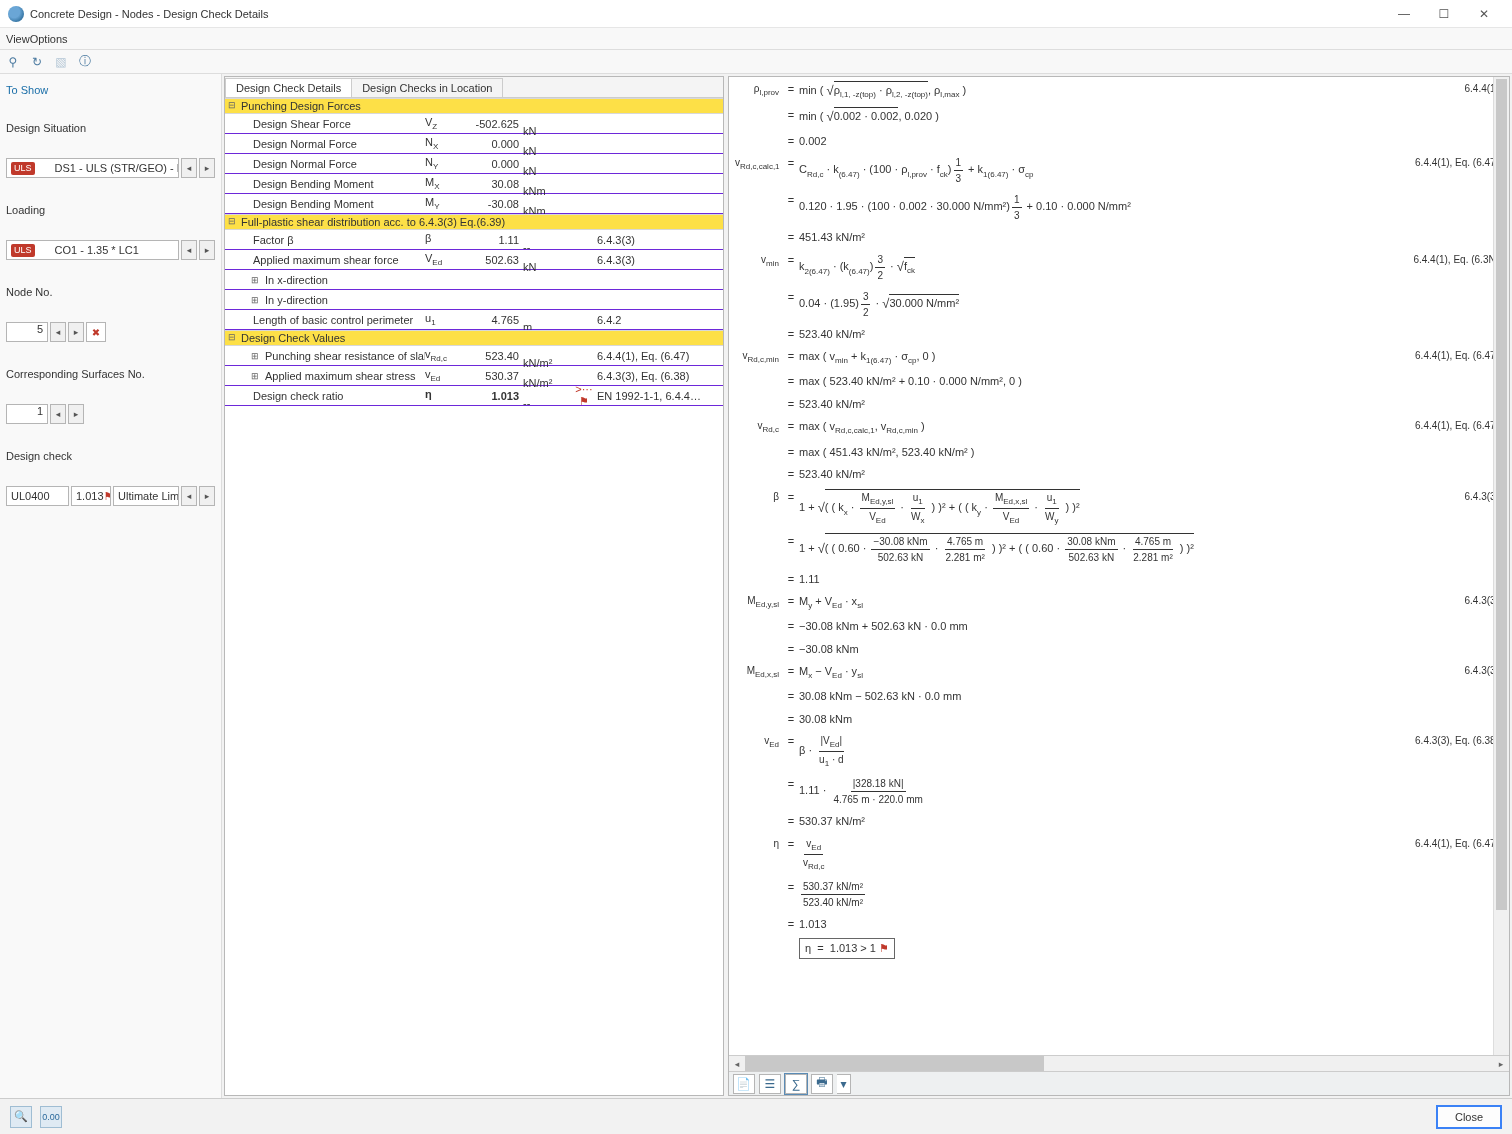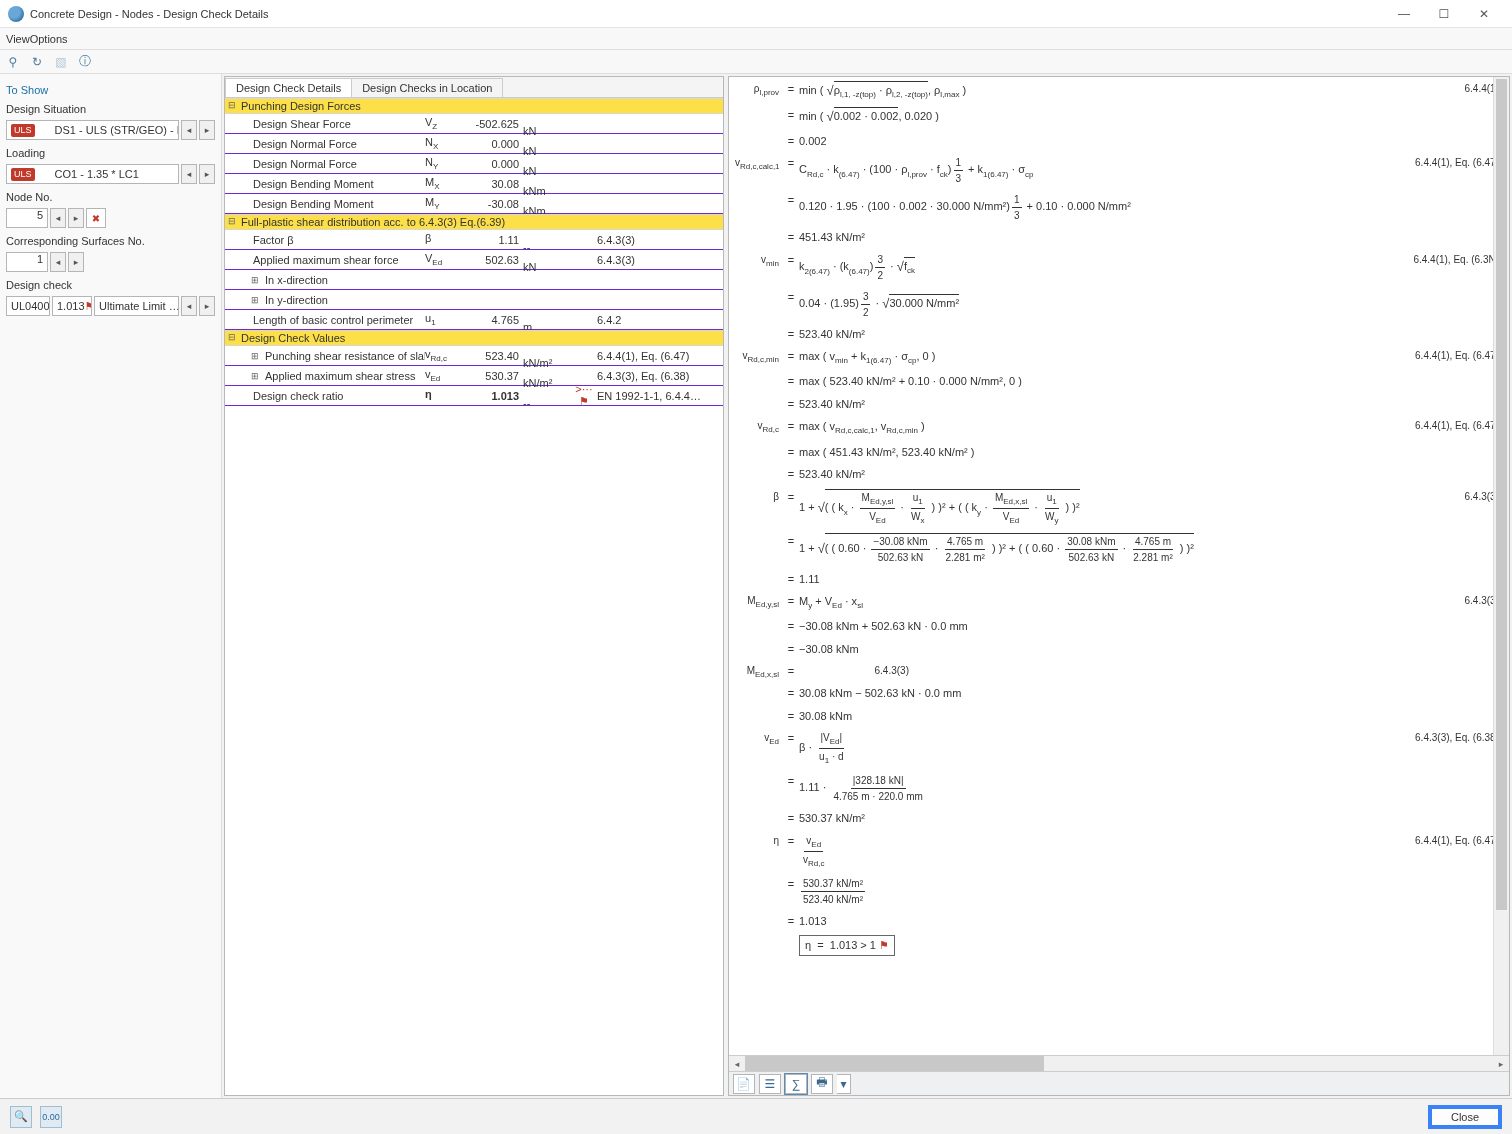--- a/index.html
+++ b/index.html
@@ -16,21 +16,21 @@
 .menubar { height:22px; background:#f8f8f8; border-bottom:1px solid #ddd; display:flex; align-items:center; padding:0 6px; gap:0; }
 .menubar span { cursor:default; }
 
 
 .toolbar { height:24px; background:#f8f8f8; border-bottom:1px solid #ddd; display:flex; align-items:center; padding:0 4px; gap:6px; }
 .tb-icon { width:18px; height:18px; display:flex; align-items:center; justify-content:center; font-size:12px; color:#4b7aa0; }
 .tb-icon.disabled { opacity:.4; }
 
 
 .body { display:flex; height:calc(100% - 28px - 22px - 24px - 36px); background:#f2f2f2; }
-.sidebar { width:222px; background:#f9f9f9; border-right:1px solid #ddd; padding:6px; display:flex; flex-direction:column; gap:5px; }
+.sidebar { width:222px; background:#f9f9f9; border-right:1px solid #ddd; padding:6px; display:flex; flex-direction:column; gap:24px; }
 .side-heading { color:#1a6ea8; font-weight:400; margin-top:4px; }
 .side-label { color:#333; margin-top:2px; }
 .side-row { display:flex; align-items:center; gap:2px; }
 .dropdown { flex:1; height:20px; background:#fff; border:1px solid #b5b5b5; display:flex; align-items:center; padding:0 4px; overflow:hidden; white-space:nowrap; }
 .badge-uls { background:#c0392b; color:#fff; font-size:9px; padding:0 3px; border-radius:2px; margin-right:20px; line-height:13px; }
 .nav-btn { width:16px; height:20px; background:#f0f0f0; border:1px solid #b5b5b5; display:flex; align-items:center; justify-content:center; font-size:9px; color:#555; }
 .tiny-input { width:42px; height:20px; background:#fff; border:1px solid #b5b5b5; text-align:right; padding:0 4px; }
 .clear-btn { width:20px; height:20px; background:#fff; border:1px solid #b5b5b5; color:#c0392b; font-size:10px; display:flex; align-items:center; justify-content:center; }
 .dc-row { display:flex; gap:2px; align-items:center; }
 .dc-cell { height:20px; background:#fff; border:1px solid #b5b5b5; display:flex; align-items:center; padding:0 4px; white-space:nowrap; overflow:hidden; }
@@ -79,21 +79,21 @@
 .ct-btn { width:22px; height:20px; border:1px solid #b5b5b5; background:#fff; display:flex; align-items:center; justify-content:center; font-size:12px; color:#3b6a8e; }
 
 .calc-vscroll { position:absolute; right:0; top:0; bottom:0; width:16px; background:#f0f0f0; border-left:1px solid #ddd; }
 .calc-vscroll .thumb { position:absolute; left:2px; right:2px; top:2px; height:85%; background:#c8c8c8; }
 
 
 .footer { height:36px; background:#f2f2f2; border-top:1px solid #ccc; display:flex; align-items:center; padding:0 10px; }
 .footer .left-icons { display:flex; gap:8px; }
 .foot-icon { width:22px; height:22px; background:#dfeaf3; border:1px solid #9fbdd3; display:flex; align-items:center; justify-content:center; font-size:11px; color:#2b6a9c; }
 .footer .spacer { flex:1; }
-.close-btn { width:74px; height:24px; background:#fdfdfd; border:4px solid #3b82f6; display:flex; align-items:center; justify-content:center;text-align:right; }
+.close-btn { width:66px; height:24px; background:#fdfdfd; border:2px solid #3b82f6; display:flex; align-items:center; justify-content:center;text-align:right; }
 </style>
 </head>
 <body>
 
 <div class="titlebar">
   <div class="app-icon"></div>
   <div class="title">Concrete Design - Nodes - Design Check Details</div>
   <div class="win-btns">
     <div class="win-btn">—</div>
     <div class="win-btn">☐</div>
@@ -148,21 +148,21 @@
 
     <div class="side-label">Corresponding Surfaces No.</div>
     <div class="side-row">
       <div class="tiny-input">1</div>
       <div class="nav-btn">◂</div>
       <div class="nav-btn">▸</div>
     </div>
 
     <div class="side-label">Design check</div>
     <div class="dc-row">
-      <div class="dc-cell" style="width:44px">UL0400</div>
+      <div class="dc-cell" style="width:63px">UL0400</div>
       <div class="dc-cell" style="width:40px">
           <span>1.013</span> 
           <span class="red">⚑</span>
         </div>
       <div class="dc-cell" style="flex:1"><span>Ultimate Limit …</span> ⌄</div>
       <div class="nav-btn">◂</div>
       <div class="nav-btn">▸</div>
     </div>
   </div>
 
@@ -455,20 +455,21 @@
         <div class="calc-line">
             <div class="lhs"></div>
             <div class="eq">=</div>
             <div class="rhs">−30.08 kNm</div>
             <div class="ref"></div>
           </div>
 
         <div class="calc-line">
             <div class="lhs">M<sub>Ed,x,sl</sub></div>
             <div class="eq">=</div>
+          <div class="rhs">M<sub>x</sub> − V<sub>Ed</sub> · y<sub>sl</sub></div>
             <div class="ref">6.4.3(3)</div>
           </div>
         <div class="calc-line">
             <div class="lhs"></div>
             <div class="eq">=</div>
             <div class="rhs">30.08 kNm − 502.63 kN · 0.0 mm</div>
             <div class="ref"></div>
           </div>
         <div class="calc-line">
             <div class="lhs"></div>

